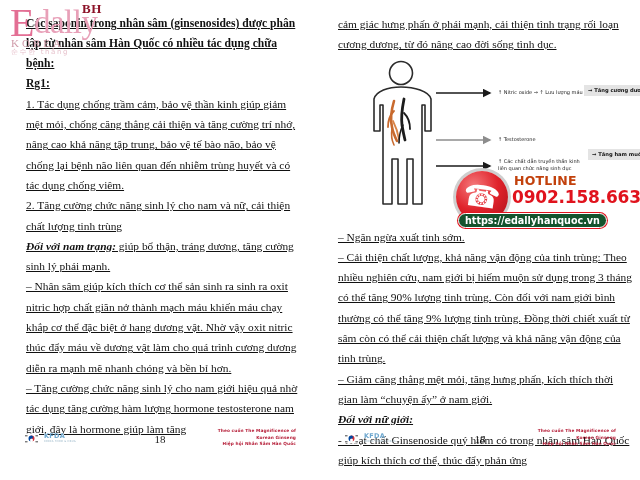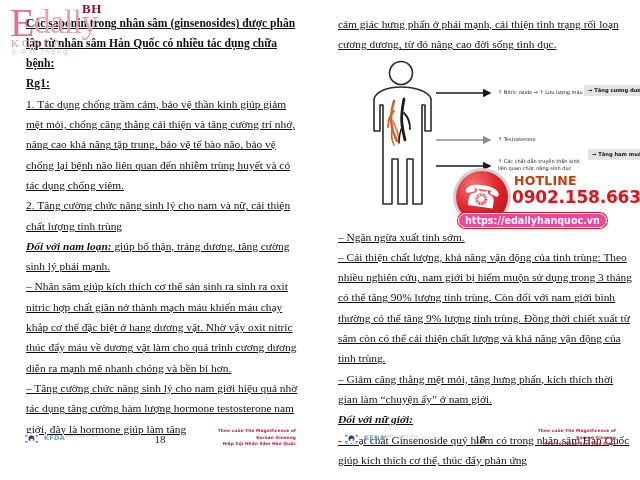--- a/index.html
+++ b/index.html
@@ -178,21 +178,21 @@
     color: #e0131d;
     letter-spacing: -0.2px;
   }
   .hot-url {
     position: absolute;
     left: 2px; top: 44px;
     font-family: "DejaVu Sans", sans-serif;
     font-weight: bold;
     font-size: 9.6px;
     color: #ffffff;
-    background: #ec4899;
+    background: #14532d;
     border: 1.4px solid #ffffff;
     border-radius: 9px;
     padding: 1px 6px 1.5px 6px;
     white-space: nowrap;
     box-shadow: 0 0 0 1px #e2151f;
   }
 
   
   .footer {
     position: absolute;
@@ -225,35 +225,35 @@
     color: #6fa8cf;
     letter-spacing: 0.3px;
     line-height: 1;
   }
   .kfda-sub {
     font-family: "DejaVu Sans", sans-serif;
     font-size: 2.6px;
     color: #9bb8c9;
     letter-spacing: .2px;
   }
-  .kfda-wrap { display: flex; flex-direction: row; gap: 1px; }
+  .kfda-wrap { display: flex; flex-direction: column; gap: 1px; }
 </style>
 </head>
 <body>
 
 <div class="spread">
 
   <div class="page left">
 
     <div class="col">
       <p class="hdr">Các saponin trong nhân sâm (ginsenosides) được phân lập từ nhân sâm Hàn Quốc có nhiều tác dụng chữa bệnh:</p>
       <p class="hdr">Rg1:</p>
       <p>1. Tác dụng chống trầm cảm, bảo vệ thần kinh giúp giảm mệt mỏi, chống căng thẳng cải thiện và tăng cường trí nhớ, nâng cao khả năng tập trung, bảo vệ tế bào não, bảo vệ chống lại bệnh não liên quan đến nhiễm trùng huyết và có tác dụng chống viêm.</p>
       <p>2. Tăng cường chức năng sinh lý cho nam và nữ, cải thiện chất lượng tinh trùng</p>
-      <p><span class="ital-b lead">Đối với nam loạn:</span><span class="lead"> giúp bổ thận, tráng dương, tăng cường sinh lý phái mạnh.</span></p>
+      <p><span class="ital-b lead">Đối với nam trạng:</span><span class="lead"> giúp bổ thận, tráng dương, tăng cường sinh lý phái mạnh.</span></p>
       <p>– Nhân sâm giúp kích thích cơ thể sản sinh ra sinh ra oxit nitric hợp chất giãn nở thành mạch máu khiến máu chạy khắp cơ thể đặc  biệt ở hang dương vật. Nhờ vậy oxit nitric thúc đẩy máu về dương vật  làm cho quá trình cương dương diễn ra mạnh mẽ nhanh chóng và bền bỉ hơn.</p>
       <p>– Tăng cường chức năng sinh lý cho nam giới hiệu quả nhờ tác dụng tăng cường hàm lượng hormone testosterone nam giới, đây là hormone giúp làm tăng</p>
     </div>
 
     <div class="footer">
       <div class="fl">
         <svg width="15" height="11" viewBox="0 0 30 20">
           <rect x="0" y="0" width="30" height="20" fill="#ffffff"></rect>
           <g>
             <path d="M15 4 a6 6 0 0 1 0 12 a3 3 0 0 0 0 -6 a3 3 0 0 1 0 -6 z" fill="#cd2e3a"></path>

